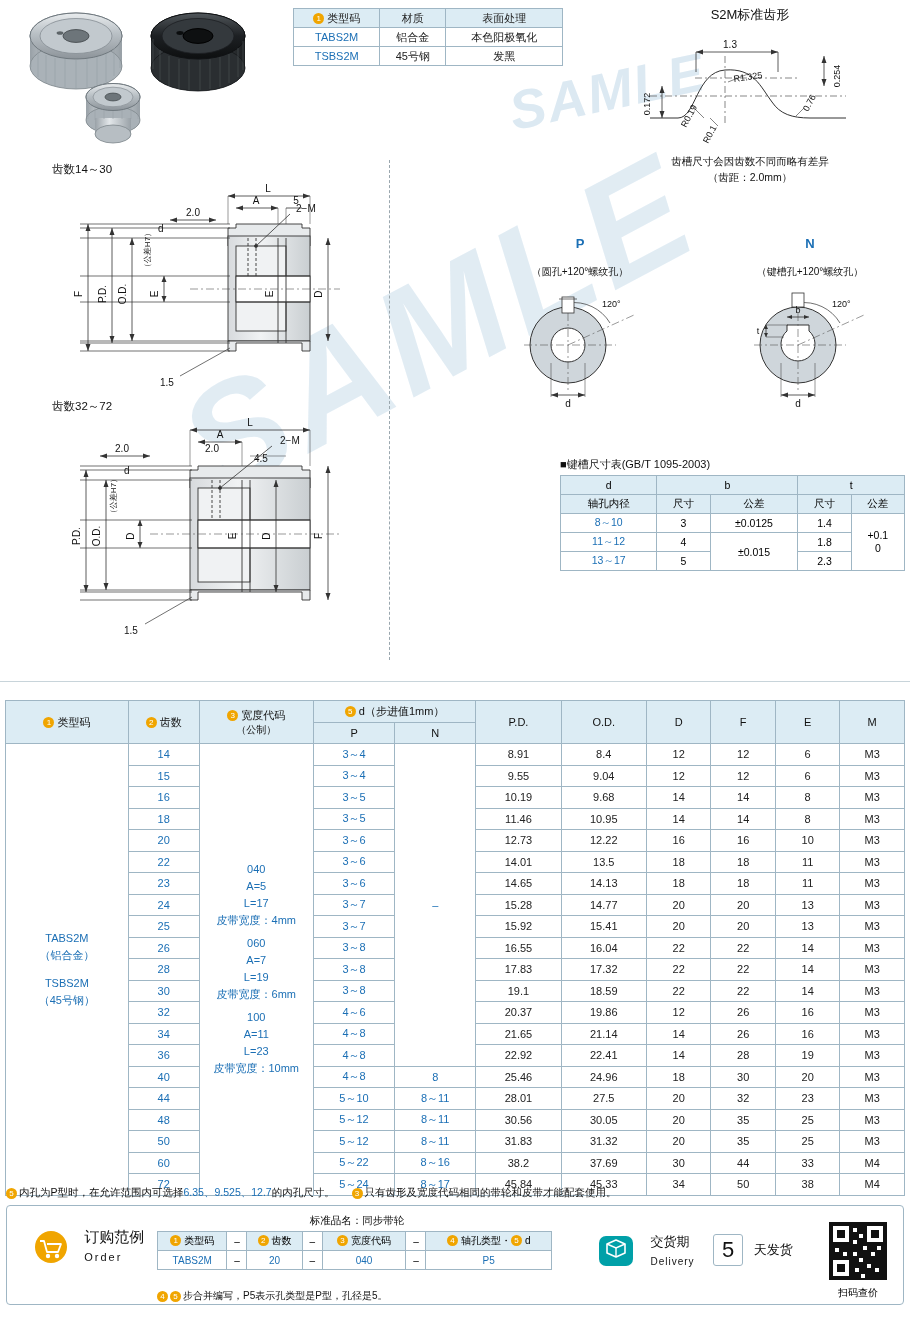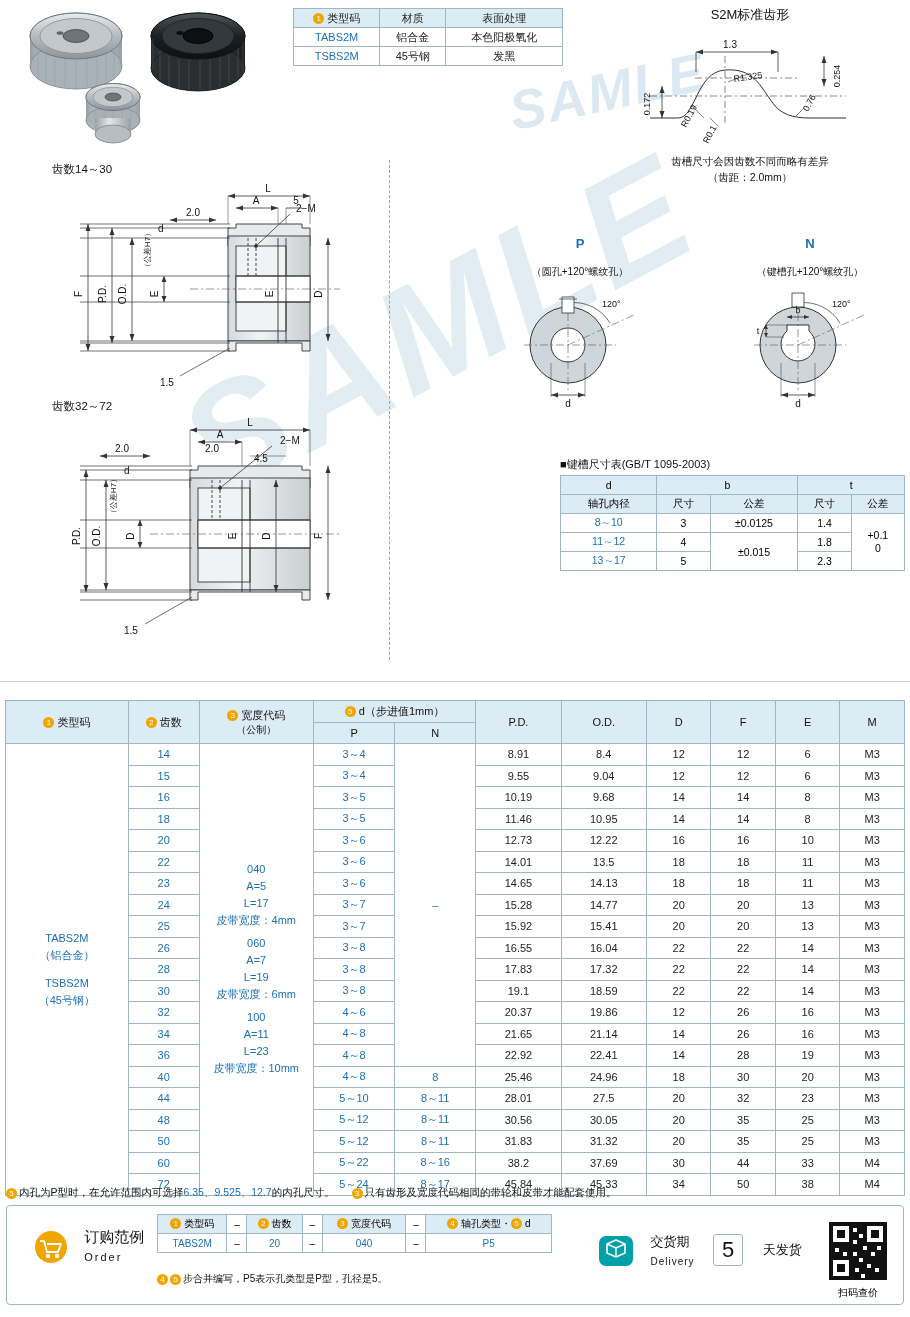--- a/index.html
+++ b/index.html
@@ -129,21 +129,21 @@
   .order-table td.hd { background: #dcecf4; }
   .order-table td.val { color: #1b6fb5; }
   .order-note { font-size: 10px; margin-top: 19px; color:#111; }
   .delivery { position:absolute; left: 590px; top: 24px; }
   .d-cn { font-size: 13px; color:#111; }
   .d-en { font-size: 10px; color:#111; letter-spacing:1px; }
   .d-badge {
     display:inline-block; background:#fff; border:1px solid #9fb6c4; border-radius:3px;
     padding: 2px 8px; font-size: 22px; color:#111; vertical-align: middle;
   }
-  .d-days { font-size: 13px; color:#111; vertical-align: middle; margin-left:15px;}
+  .d-days { font-size: 13px; color:#111; vertical-align: middle; margin-left:6px;}
   .qr { position:absolute; left: 822px; top: 16px; text-align:center; }
   .qr-cap { font-size: 10px; margin-top: 2px; }
 
   .hr-sep { position:absolute; left:0; top:681px; width:910px; border-top:1px solid #c8d4da; z-index:1;}
 </style>
 </head>
 <body>
 
 <div class="page">
 
@@ -927,20 +927,23 @@
         <circle cx="20" cy="26" r="2.2" fill="#fff"></circle>
         <circle cx="29" cy="26" r="2.2" fill="#fff"></circle>
       </svg>
       <span style="display:inline-block; vertical-align:middle; margin-left:6px; text-align:left;">
         <span class="order-cn">订购范例</span><br>
         <span class="order-en">Order</span>
       </span>
     </div>
 
     <div class="order-tbl-wrap">
+      <div class="std-name">
+        <span>标准品名：</span><span style="color:#111;">同步带轮</span>
+      </div>
       <table class="order-table">
         <tbody>
             <tr>
           <td class="hd"><span class="badge-num">1</span><span>类型码</span></td>
           <td style="width:20px">–</td>
           <td class="hd"><span class="badge-num">2</span><span>齿数</span></td>
           <td style="width:20px">–</td>
           <td class="hd"><span class="badge-num">3</span><span>宽度代码</span></td>
           <td style="width:20px">–</td>
           <td class="hd"><span class="badge-num">4</span><span>轴孔类型・</span><span class="badge-num">5</span><span>d</span></td>

